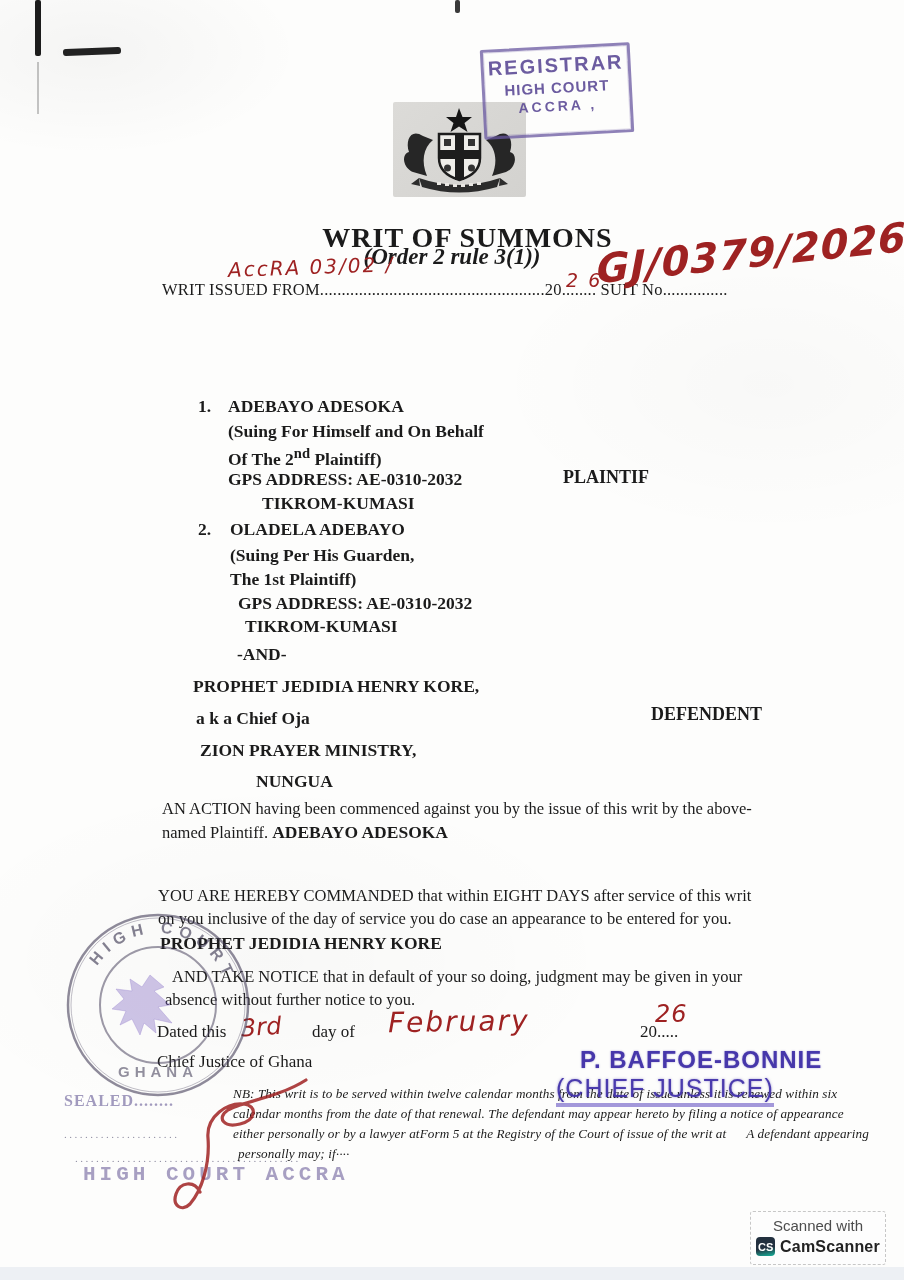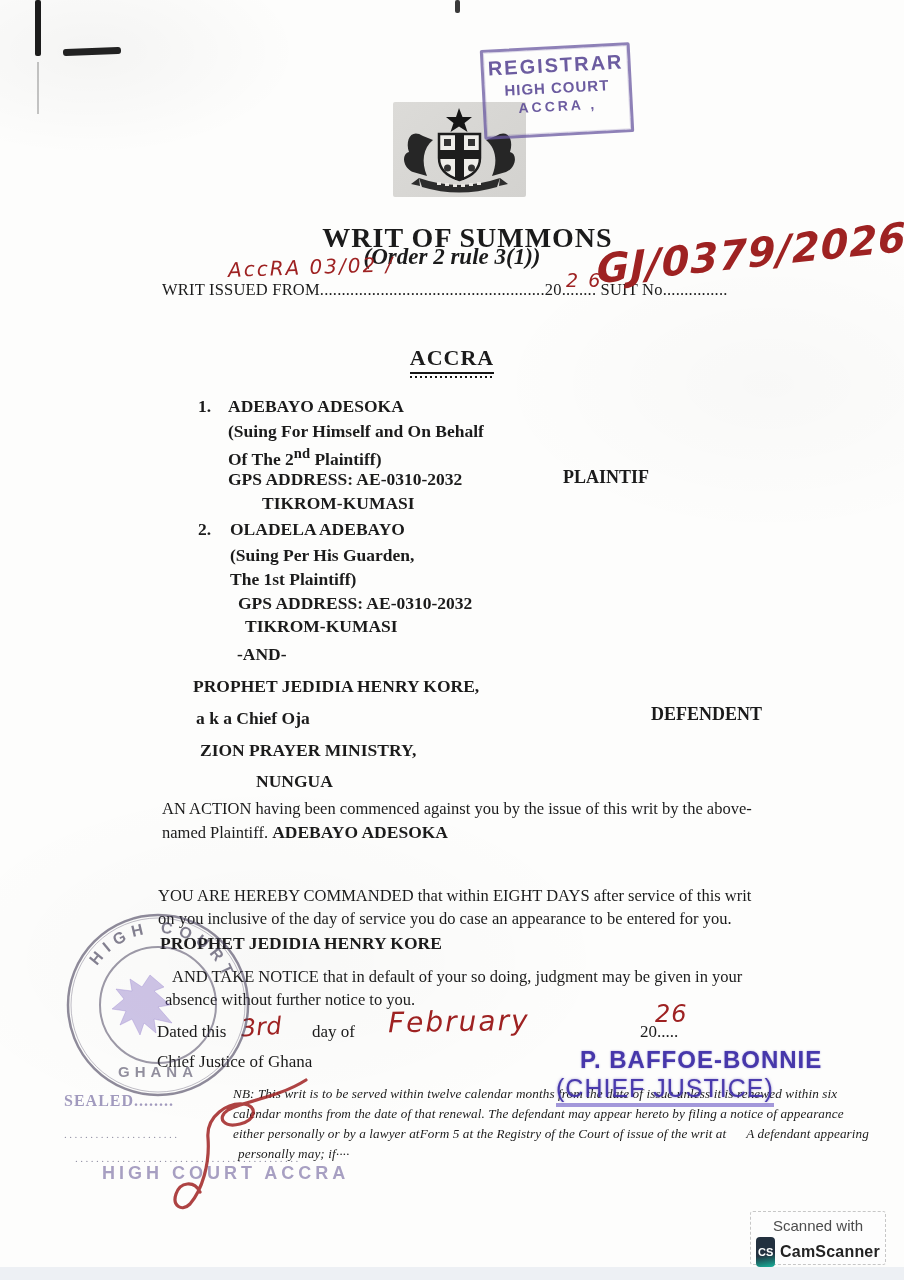--- a/index.html
+++ b/index.html
@@ -68,31 +68,31 @@
          color:rgba(64,48,168,.95); font-family:"Liberation Sans", sans-serif;
          text-shadow:0 0 2px rgba(64,48,168,.45); z-index:6; }
   .cj2 { left:556px; top:1074px; font-size:25px; font-weight:normal; letter-spacing:1px;
          color:rgba(64,48,168,.92); font-family:"Liberation Sans", sans-serif;
          text-shadow:0 0 2.5px rgba(64,48,168,.5); z-index:6;
          border-bottom:4px solid rgba(90,70,190,.55); }
 
   .nb { font-size:13.2px; font-style:italic; white-space:nowrap; letter-spacing:.1px; }
   .stencil { color:rgba(100,88,148,.6); font-weight:bold; font-family:"Liberation Serif", serif; }
   .dotrow { color:rgba(70,66,100,.6); font-size:11px; letter-spacing:2.5px; white-space:nowrap; }
-  .footer-stamp { left:83px; top:1163px; font-size:18px; font-weight:bold; letter-spacing:4px;
-      color:rgba(96,82,146,.55); font-family:Liberation Sans, sans-serif; filter:blur(.4px);margin-left:19px; }
+  .footer-stamp { left:83px; top:1163px; font-size:21px; font-weight:bold; letter-spacing:4px;
+      color:rgba(96,82,146,.55); font-family:Liberation Mono, monospace; filter:blur(.4px); }
 
   .red-sig { left:128px; top:1072px; width:210px; height:145px; z-index:7; pointer-events:none; }
 
   
   .cam { left:750px; top:1211px; width:136px; height:54px; border:1.5px dashed #c7c7c7; border-radius:3px;
          background:#fdfdfd; text-align:center; padding-top:5px; font-family:"Liberation Sans", sans-serif; }
   .cam .l1 { font-size:15px; color:#4c4c4c; }
   .cam .row { display:flex; align-items:center; justify-content:center; gap:5px; margin-top:3px; }
-  .cam .cs { width:19px; height:30px; border-radius:4px; color:#fff; font-size:11px; font-weight:bold;
+  .cam .cs { width:19px; height:19px; border-radius:4px; color:#fff; font-size:11px; font-weight:bold;
              display:flex; align-items:center; justify-content:center;
              background:linear-gradient(170deg,#22303f 58%, #16b39b); }
   .cam .brand { font-size:16px; color:#222; font-weight:bold; letter-spacing:.2px; }
 
   .bottom-strip { left:0; top:1267px; width:904px; height:13px; background:#edf0f4; }
 </style>
 </head>
 <body>
 
 <div class="page">
@@ -133,21 +133,20 @@
   <div class="abs title">WRIT OF SUMMONS</div>
   <div class="abs subtitle">(Order 2 rule 3(1))</div>
 
   <div class="abs issue-line">
     <span>WRIT ISSUED FROM</span><span>....................................................</span><span>20</span><span>........</span><span>  SUIT No</span><span>...............</span>
   </div>
   <div class="abs hw hw-place">AccRA  03/02 /</div>
   <div class="abs hw hw-year1">2 6</div>
   <div class="abs hw hw-suit">GJ/0379/2026</div>
 
-  <div class="abs court2"><span class="u-heading">ACCRA</span></div>
 
   <div class="abs pline" style="left:198px; top:396px;">1.</div>
   <div class="abs pline" style="left:228px; top:396px;">ADEBAYO ADESOKA</div>
   <div class="abs pline" style="left:228px; top:421px;">(Suing For Himself and On Behalf</div>
   <div class="abs pline" style="left:228px; top:445px;">
     <span>Of The 2</span><sup>nd</sup><span> Plaintiff)</span>
   </div>
   <div class="abs pline" style="left:228px; top:469px;">GPS ADDRESS: AE-0310-2032</div>
   <div class="abs pline" style="left:563px; top:467px; font-size:18px;">PLAINTIF</div>
   <div class="abs pline" style="left:262px; top:493px;">TIKROM-KUMASI</div>

